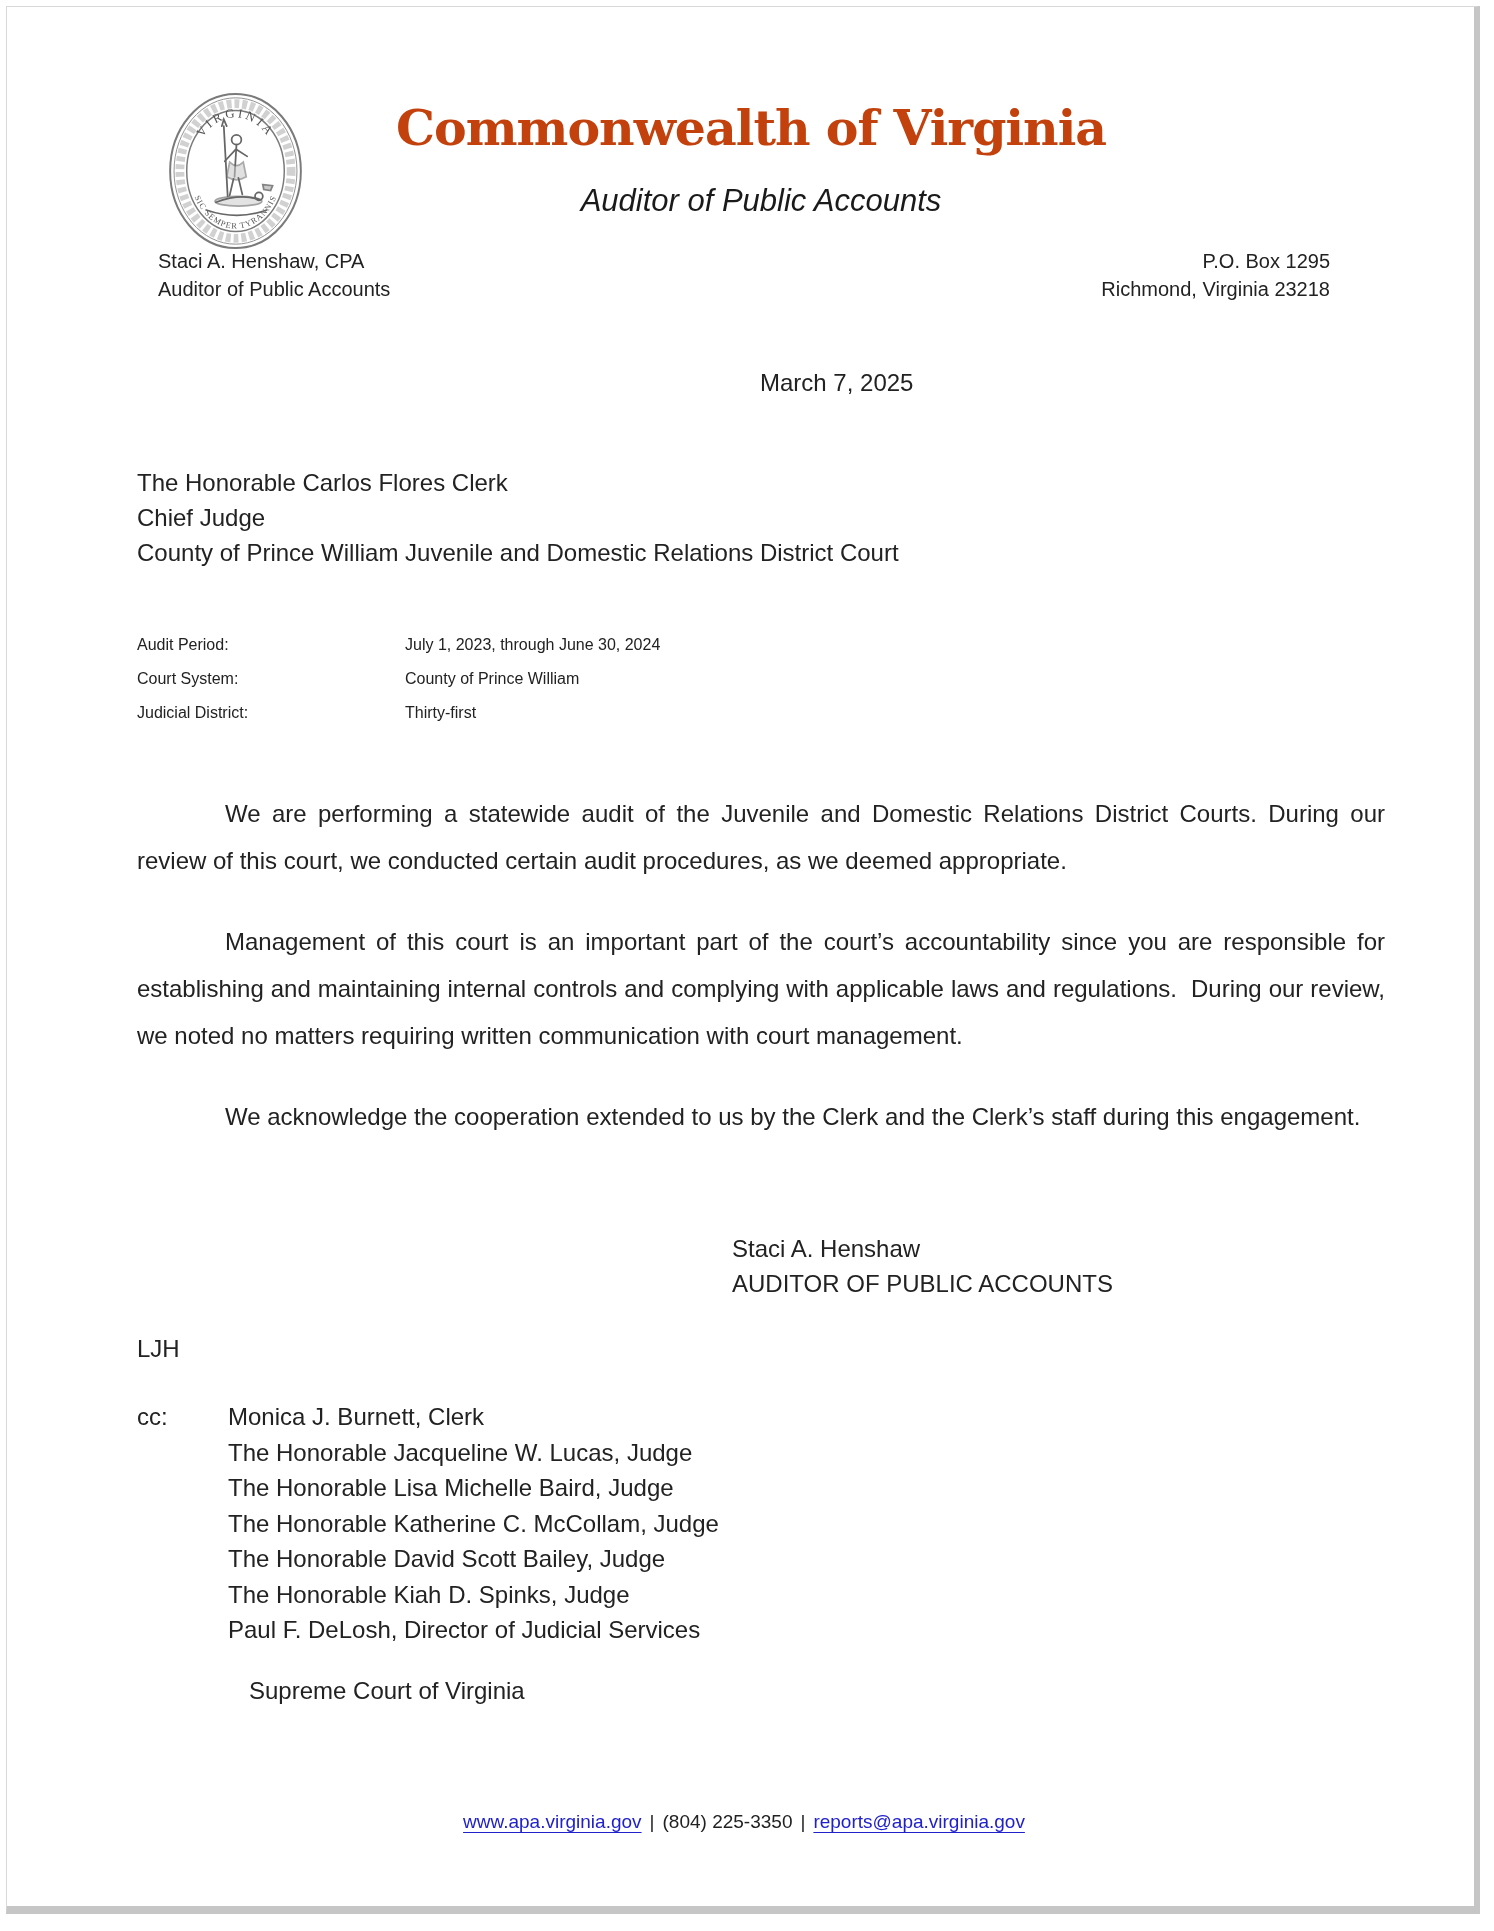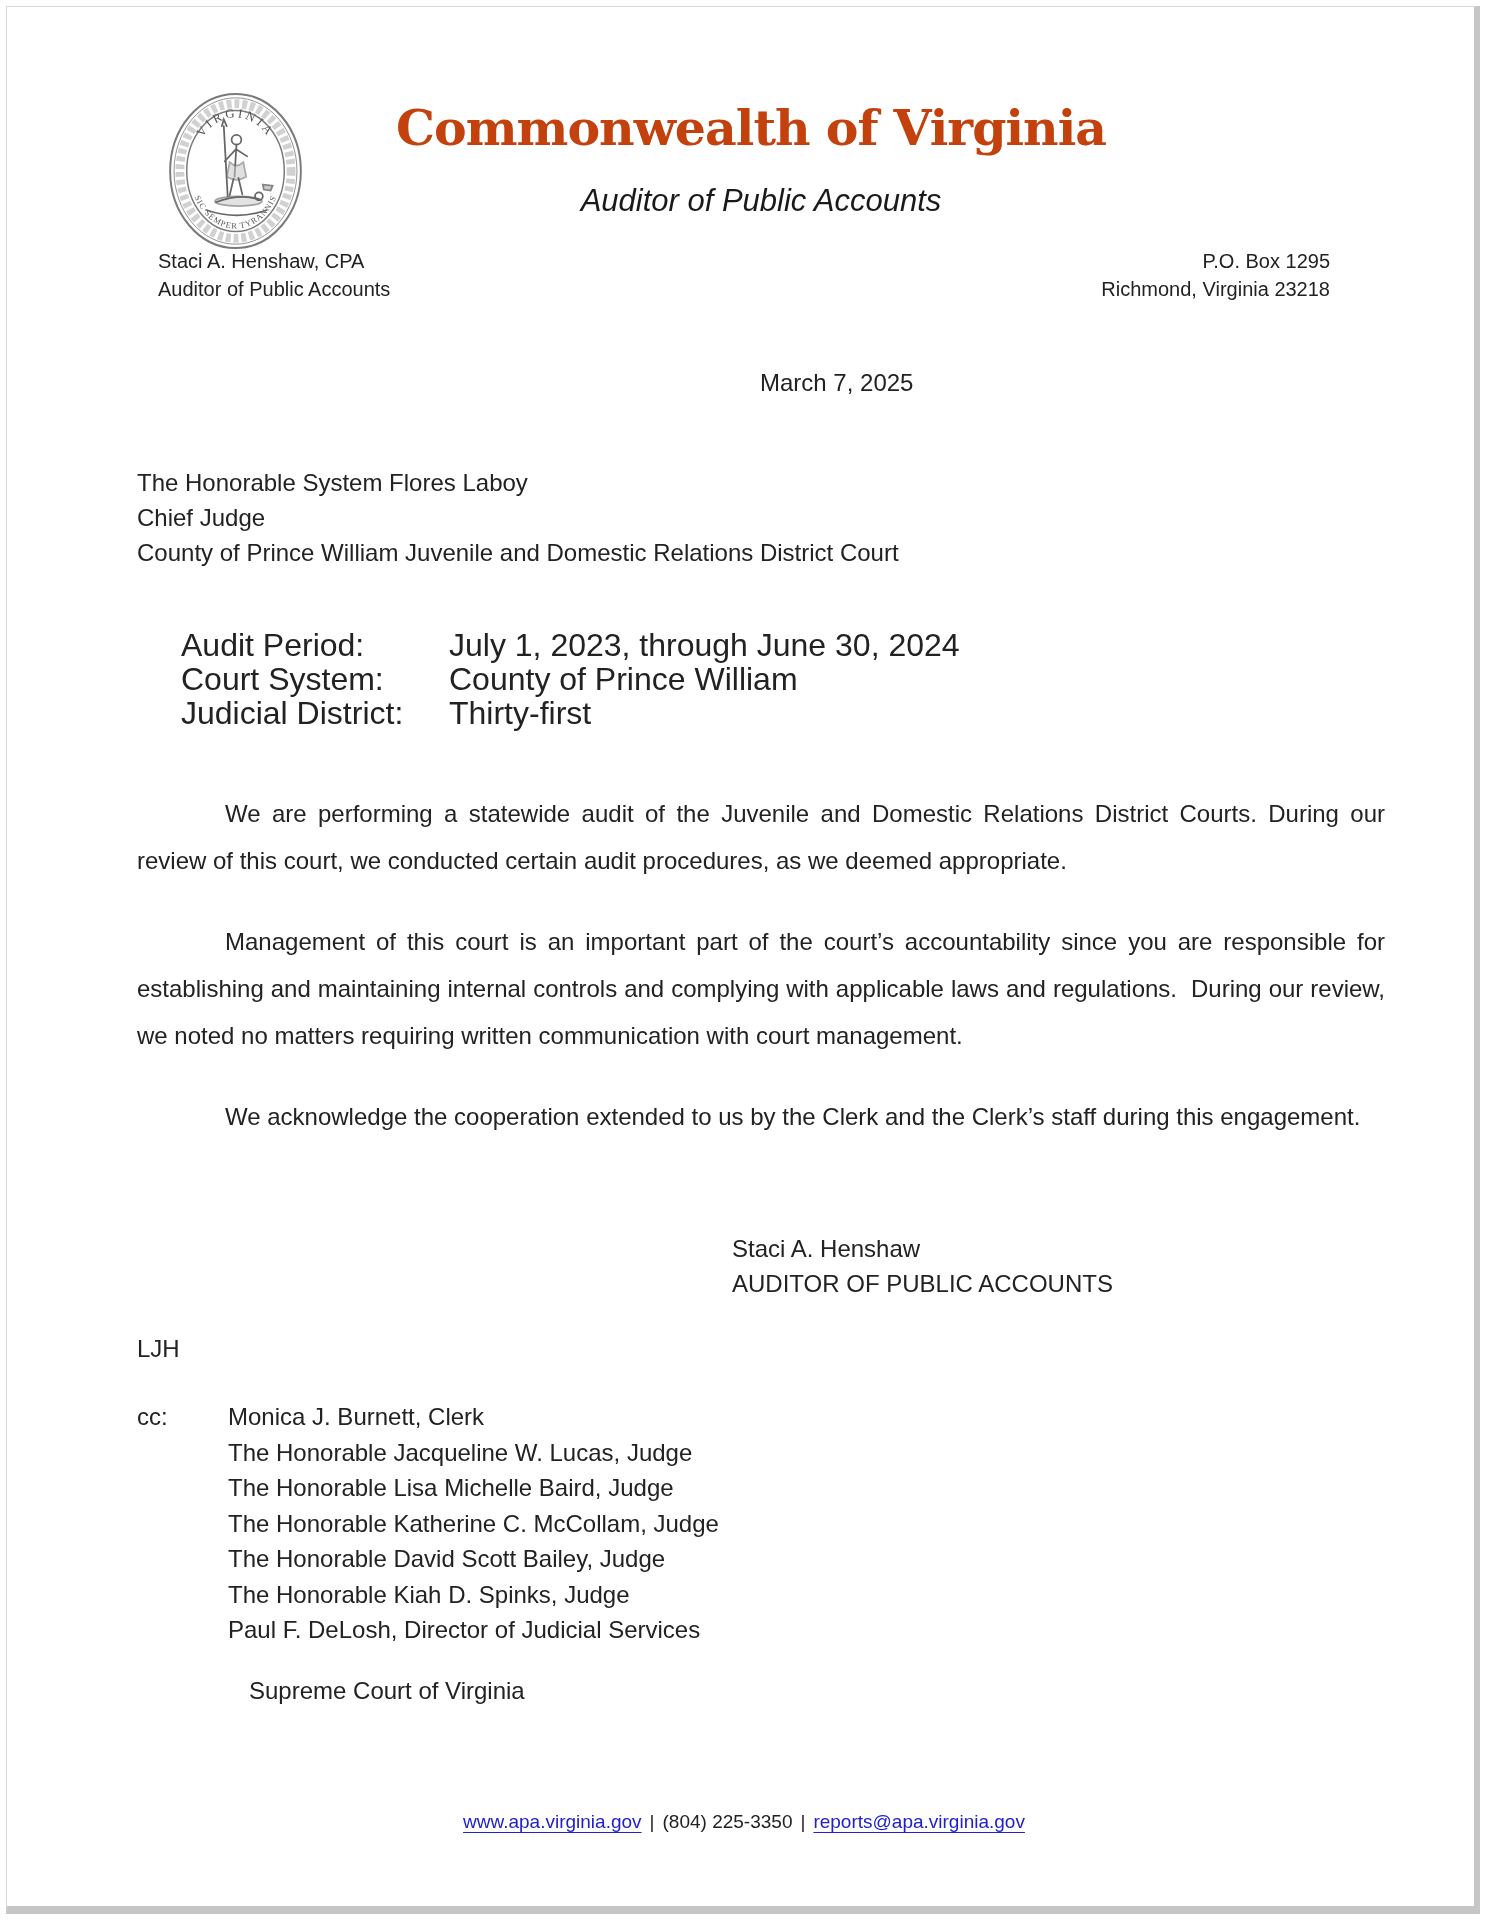--- a/index.html
+++ b/index.html
@@ -54,21 +54,21 @@
     font-size: 20px; line-height: 28px;
   }
 
   .date-line { left: 753px; top: 362px; font-size: 24px; }
 
   .recipient {
     left: 130px; top: 458px;
     font-size: 24px; line-height: 35px;
   }
 
-  .audit-info { left: 130px; top: 621px; font-size: 32px; line-height: 34px; margin-left: 44px; }
+  .audit-info { left: 130px; top: 621px; font-size: 16px; line-height: 34px; }
   .audit-row { display: flex; }
   .audit-label { width: 268px; }
 
   .letter-body {
     left: 130px; top: 783px; width: 1248px;
     font-size: 24px; line-height: 47px;
   }
   .letter-body p {
     margin: 0 0 34px 0;
     text-align: justify;
@@ -143,21 +143,21 @@
   </div>
 
   <div class="abs hdr-right">
     <div>P.O. Box 1295</div>
     <div>Richmond, Virginia 23218</div>
   </div>
 
   <div class="abs date-line">March 7, 2025</div>
 
   <div class="abs recipient">
-    <div>The Honorable System Flores Laboy</div>
+    <div>The Honorable Carlos Flores Clerk</div>
     <div>Chief Judge</div>
     <div>County of Prince William Juvenile and Domestic Relations District Court</div>
   </div>
 
   <div class="abs audit-info">
     <div class="audit-row">
       <div class="audit-label">Audit Period:</div>
       <div>July 1, 2023, through June 30, 2024</div>
     </div>
     <div class="audit-row">

